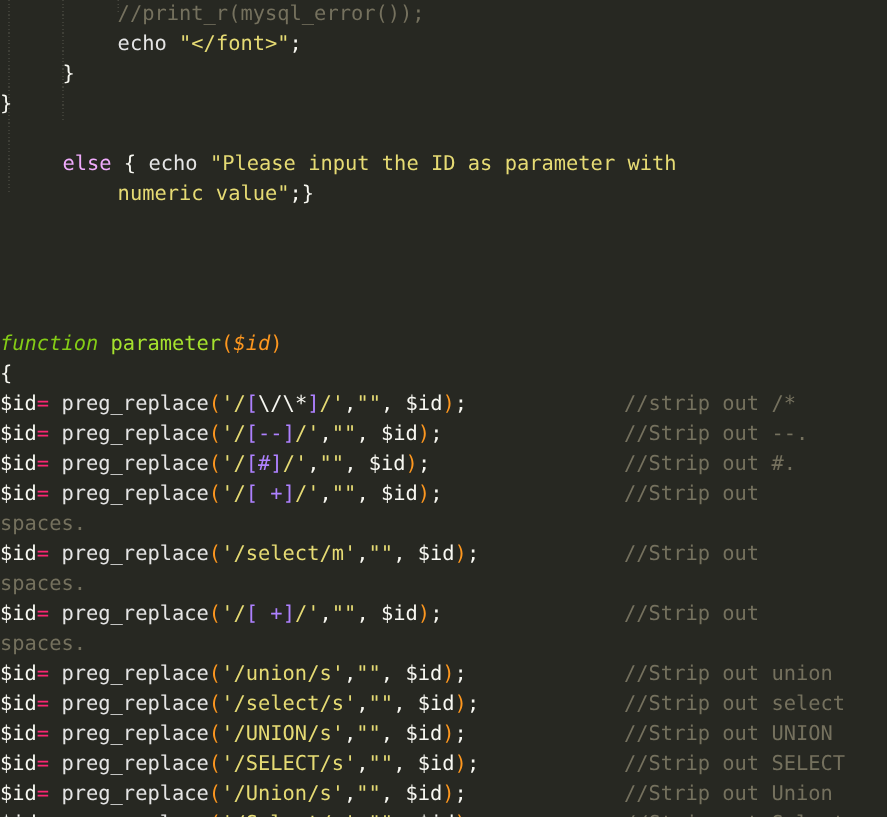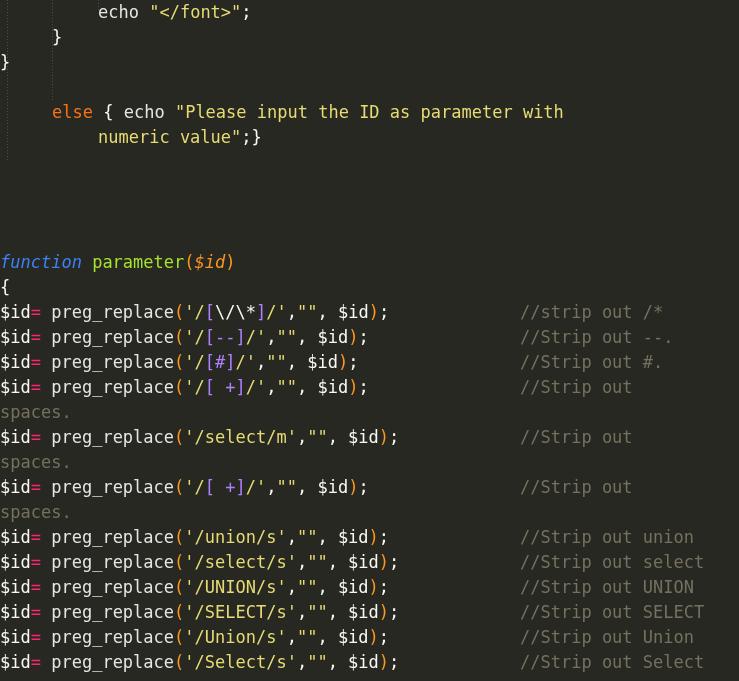--- a/index.html
+++ b/index.html
@@ -45,22 +45,22 @@
   .line-inner { display: inline; }
   .cmt-col {
     position: absolute;
     left: 520px;
     top: 0;
     white-space: pre;
   }
   
   .c-plain   { color: #f8f8f2; }
   .c-comment { color: #75715e; }
-  .c-kw      { color: #f97316; }
-  .c-kw-i    { color: #3b82f6; font-style: italic; }
+  .c-kw      { color: #f0abfc; }
+  .c-kw-i    { color: #84cc16; font-style: italic; }
   .c-fn      { color: #e5e5e5; }
   .c-fnname  { color: #a6e22e; }
   .c-var-i   { color: #fd971f; font-style: italic; }
   .c-str     { color: #e6db74; }
   .c-op      { color: #f92672; }
   .c-paren   { color: #fd971f; }
   .c-regex-d { color: #e6db74; }
   .c-regex-b { color: #ae81ff; }
   .c-regex-c { color: #ae81ff; }
   .c-esc     { color: #f8f8f2; }
@@ -82,20 +82,21 @@
 </head>
 <body>
 
 <div id="editor">
 
   <div class="indent-guide" style="left:7px; top:0px; height:160px;"></div>
   <div class="indent-guide" style="left:52px; top:0px; height:100px;"></div>
   <div class="indent-guide" style="left:98px; top:0px; height:10px;"></div>
 
   <div class="code-layer">
+      <div class="line"><span class="line-inner" style="margin-left: 98px;"><span class="c-comment">//print_r(mysql_error());</span></span></div>
       <div class="line"><span class="line-inner" style="margin-left: 98px;"><span class="c-fn">echo</span><span class="c-plain"> </span><span class="c-str">"&lt;/font&gt;"</span><span class="c-punct">;</span></span></div>
       <div class="line"><span class="line-inner" style="margin-left: 52px;"><span class="c-brace">}</span></span></div>
       <div class="line"><span class="line-inner" style="margin-left: 0px;"><span class="c-brace">}</span></span></div>
       <div class="line"><span class="line-inner" style="margin-left: 0px;"></span></div>
       <div class="line"><span class="line-inner" style="margin-left: 52px;"><span class="c-kw">else</span><span class="c-plain"> </span><span class="c-brace">{</span><span class="c-plain"> </span><span class="c-fn">echo</span><span class="c-plain"> </span><span class="c-str">"Please input the ID as parameter with</span></span></div>
       <div class="line"><span class="line-inner" style="margin-left: 98px;"><span class="c-str">numeric value"</span><span class="c-punct">;}</span></span></div>
       <div class="line"><span class="line-inner" style="margin-left: 0px;"></span></div>
       <div class="line"><span class="line-inner" style="margin-left: 0px;"></span></div>
       <div class="line"><span class="line-inner" style="margin-left: 0px;"></span></div>
       <div class="line"><span class="line-inner" style="margin-left: 0px;"></span></div>

